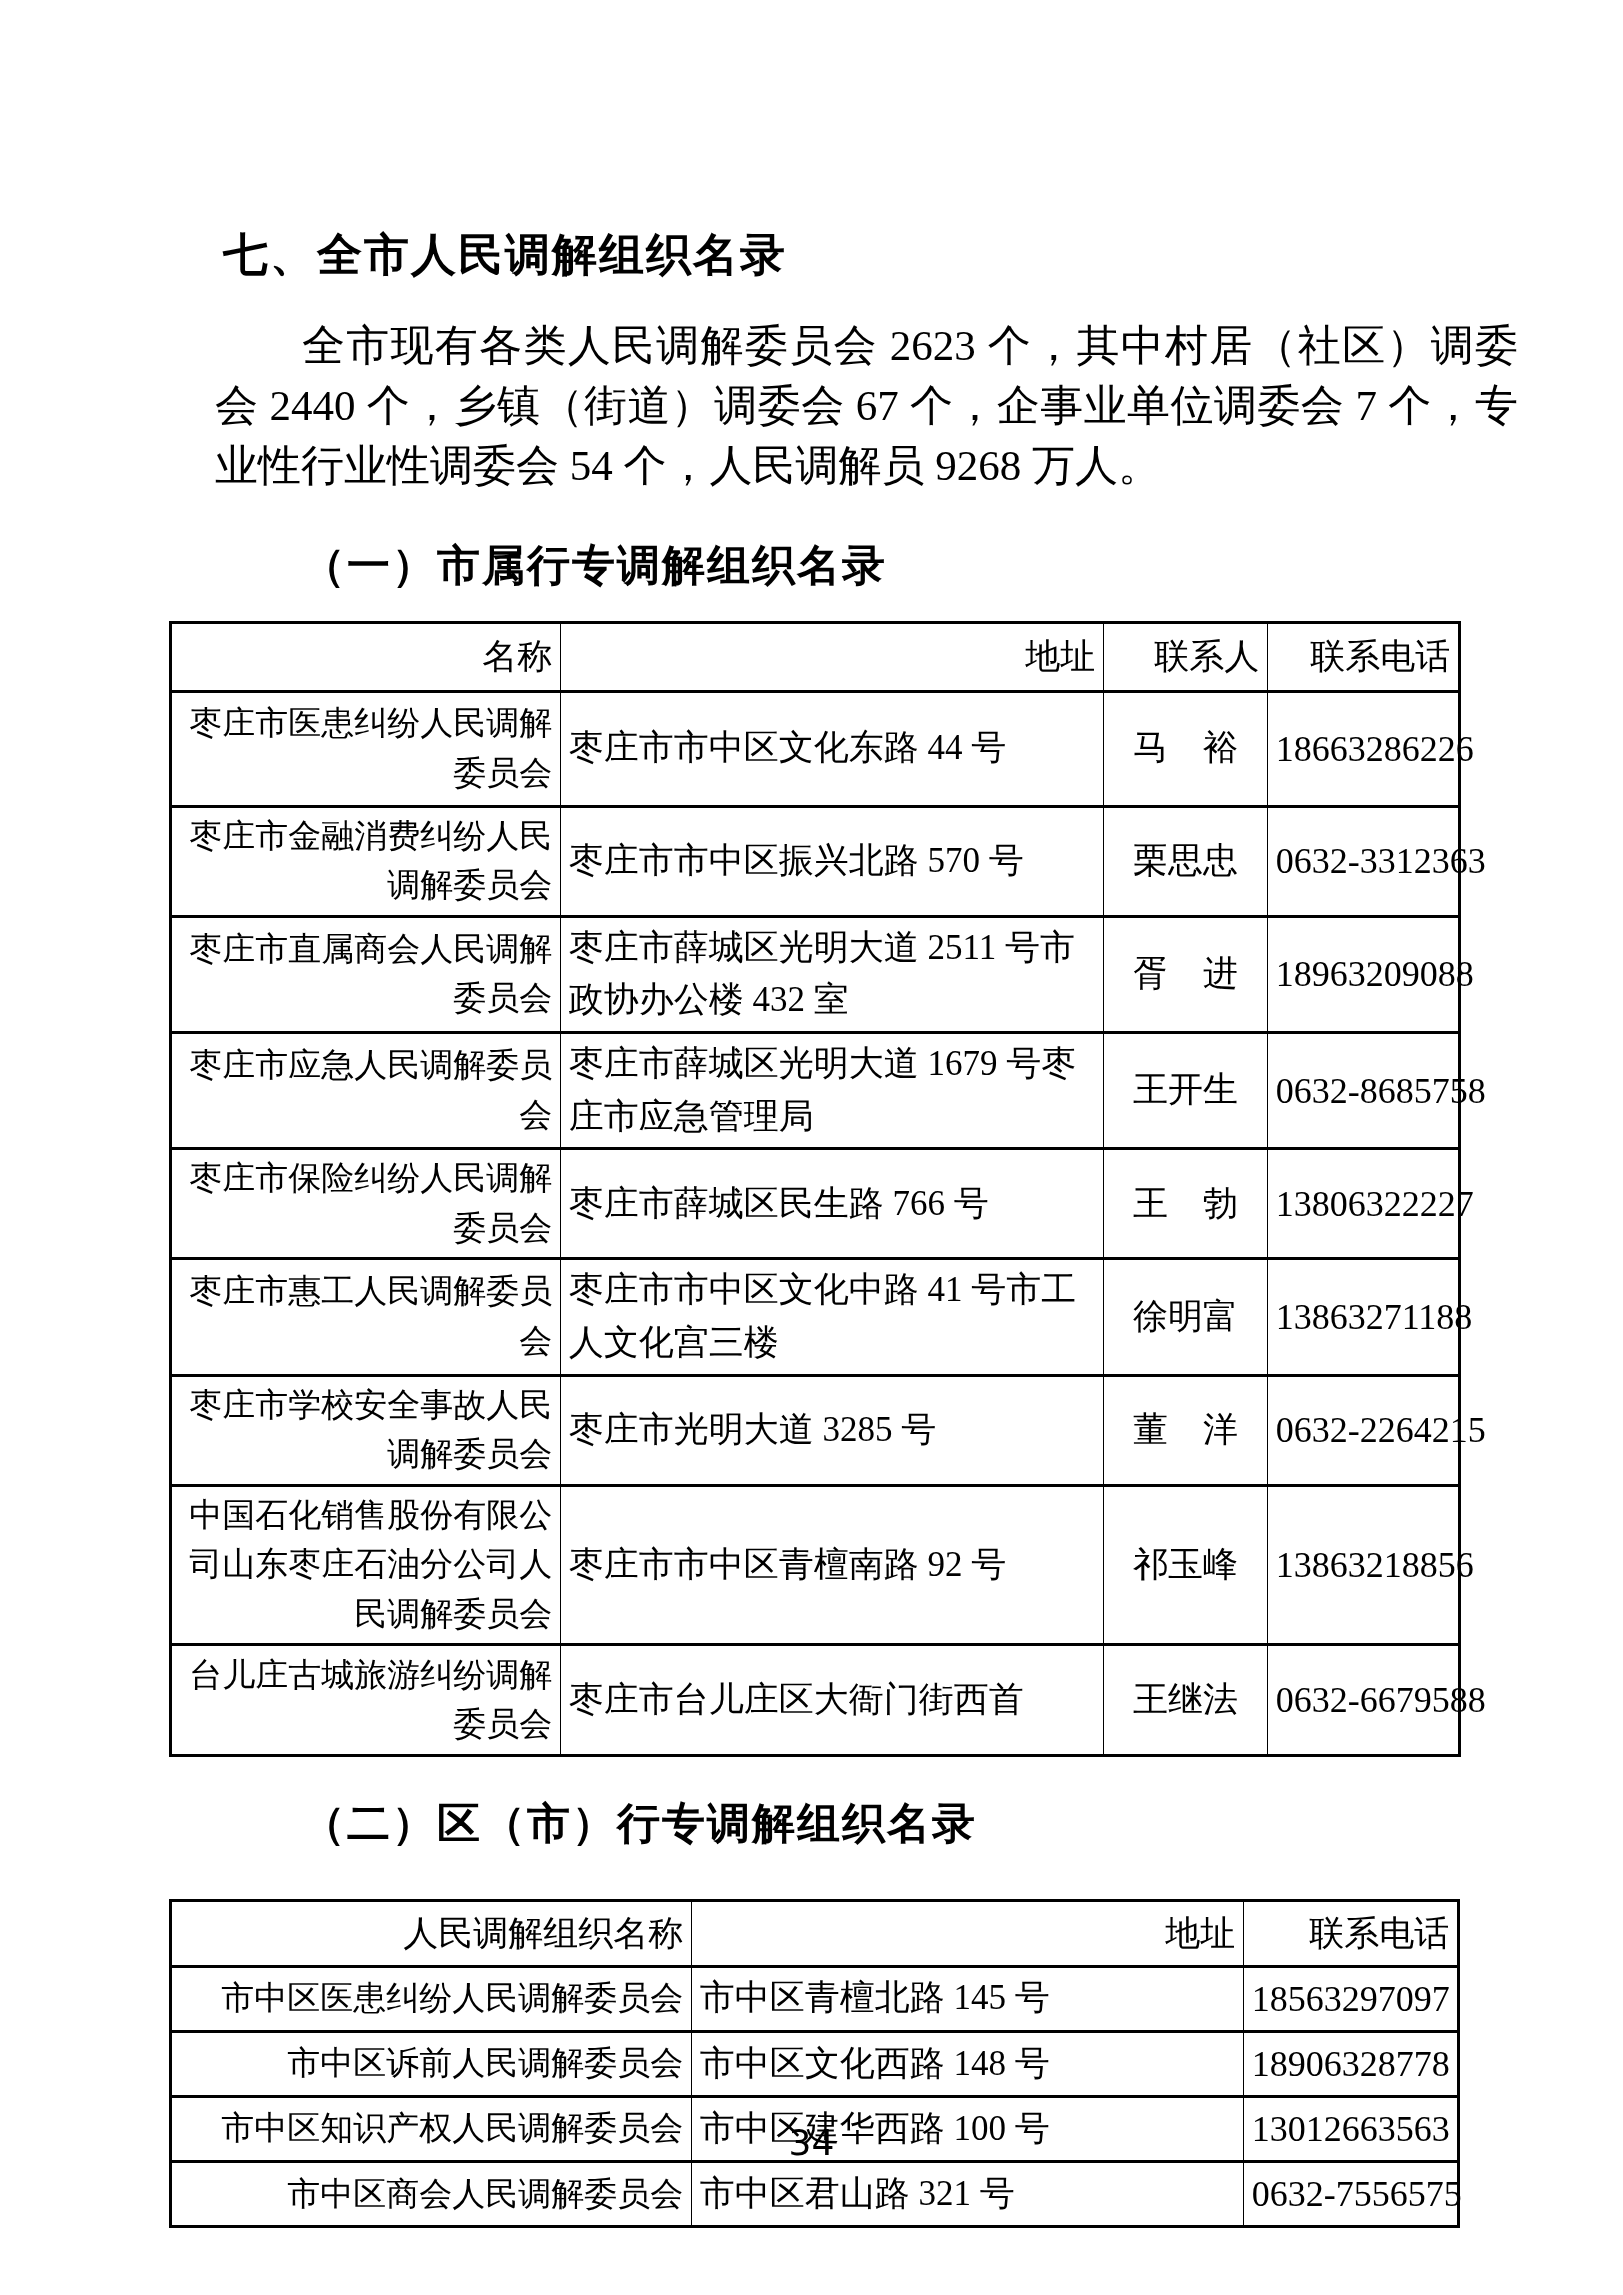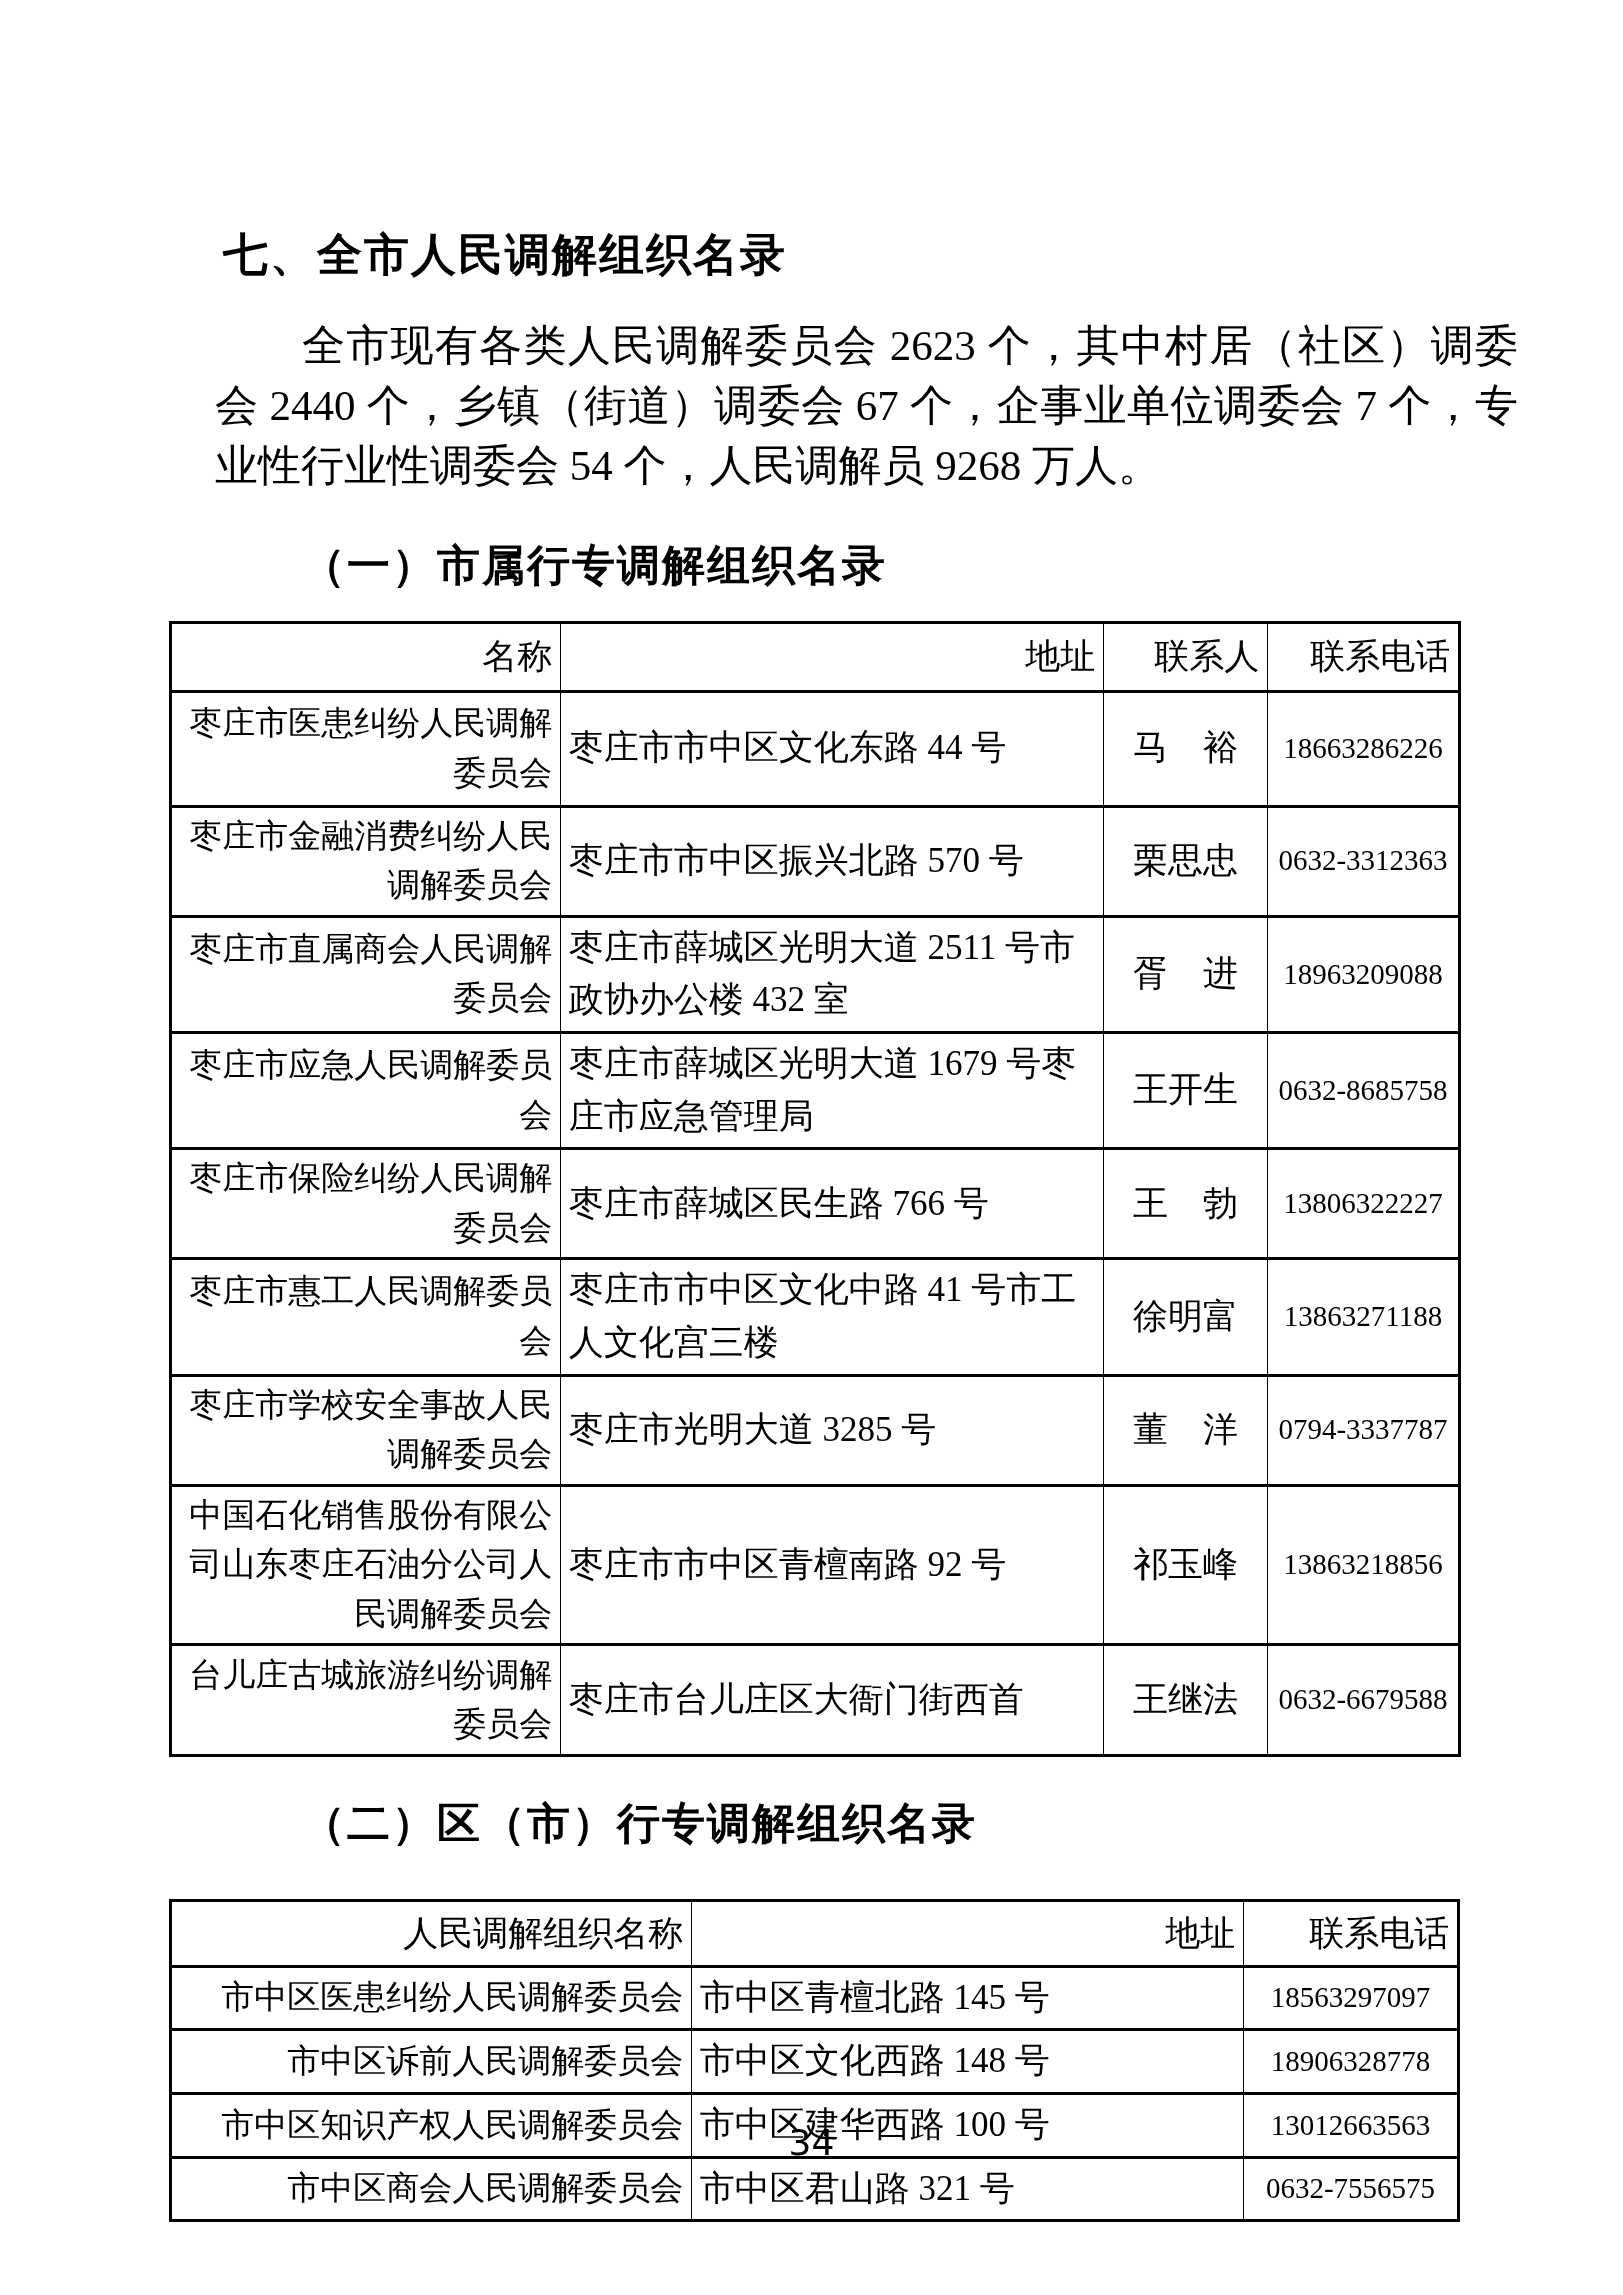--- a/index.html
+++ b/index.html
@@ -62,21 +62,21 @@
     font-size: 35px;
     text-align: right;
   }
   td {
     font-size: 35px;
     line-height: 1.5;
   }
   .col-name  { font-size: 33px; text-align: right; }
   .col-addr  { text-align: left; }
   .col-contact { text-align: center; }
-  .col-phone { font-size: 29px; text-align: center; white-space: nowrap; }
+  .col-phone { font-size: 36px; text-align: center; white-space: nowrap; }
   .page-number {
     position: absolute;
     top: 2122px;
     left: 0;
     width: 100%;
     text-align: center;
     font-size: 36px;
     font-family: "DejaVu Sans", "Liberation Sans", sans-serif;
   }
 </style>
@@ -140,21 +140,21 @@
       <tr style="height:89px">
         <td class="col-name">枣庄市惠工人民调解委员会</td>
         <td class="col-addr">枣庄市市中区文化中路 41 号市工人文化宫三楼</td>
         <td class="col-contact">徐明富</td>
         <td class="col-phone">13863271188</td>
       </tr>
       <tr style="height:89px">
         <td class="col-name">枣庄市学校安全事故人民调解委员会</td>
         <td class="col-addr">枣庄市光明大道 3285 号</td>
         <td class="col-contact">董　洋</td>
-        <td class="col-phone">0794-3337787</td>
+        <td class="col-phone">0632-2264215</td>
       </tr>
       <tr style="height:133px">
         <td class="col-name">中国石化销售股份有限公司山东枣庄石油分公司人民调解委员会</td>
         <td class="col-addr">枣庄市市中区青檀南路 92 号</td>
         <td class="col-contact">祁玉峰</td>
         <td class="col-phone">13863218856</td>
       </tr>
       <tr style="height:84px">
         <td class="col-name">台儿庄古城旅游纠纷调解委员会</td>
         <td class="col-addr">枣庄市台儿庄区大衙门街西首</td>

